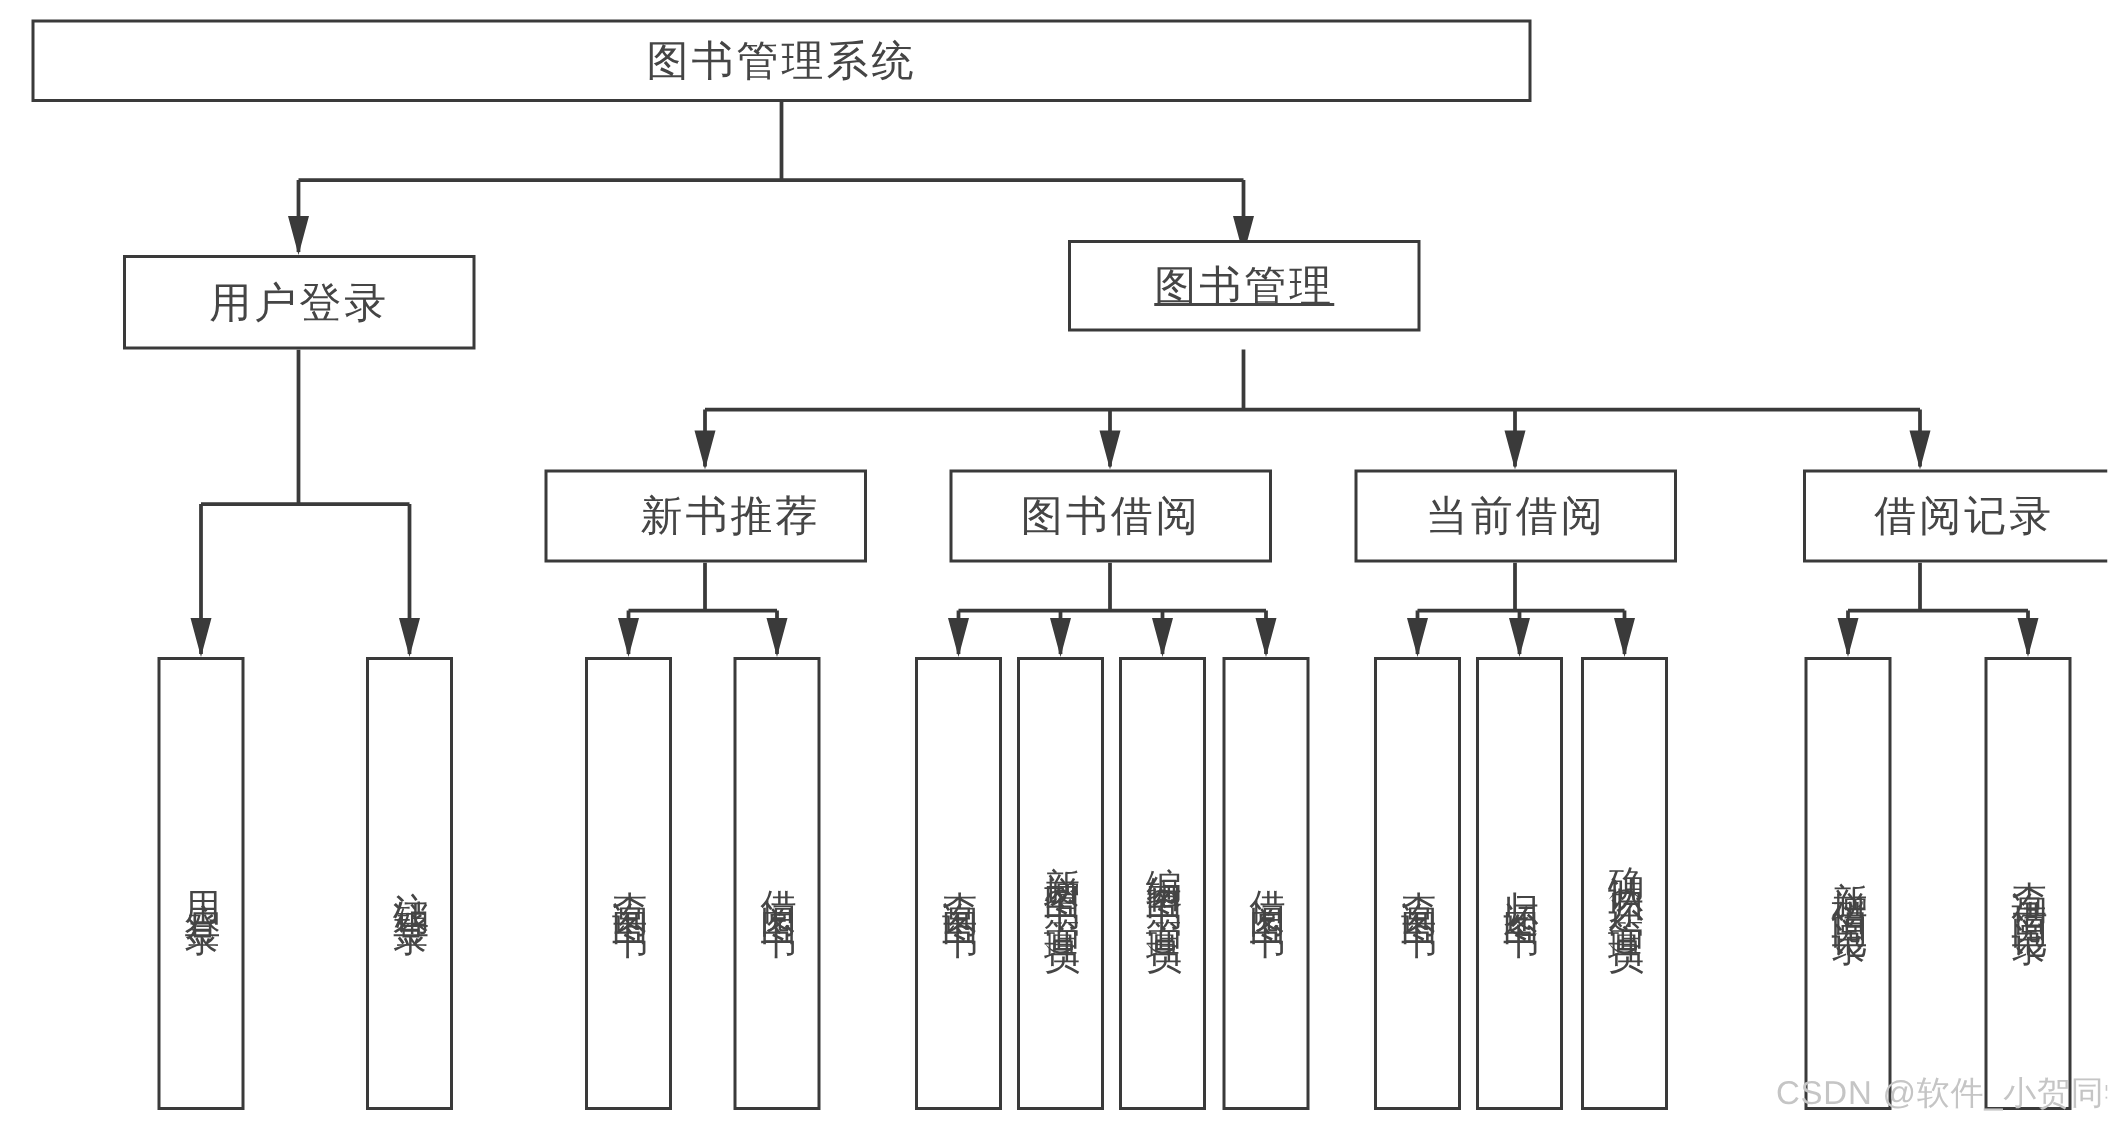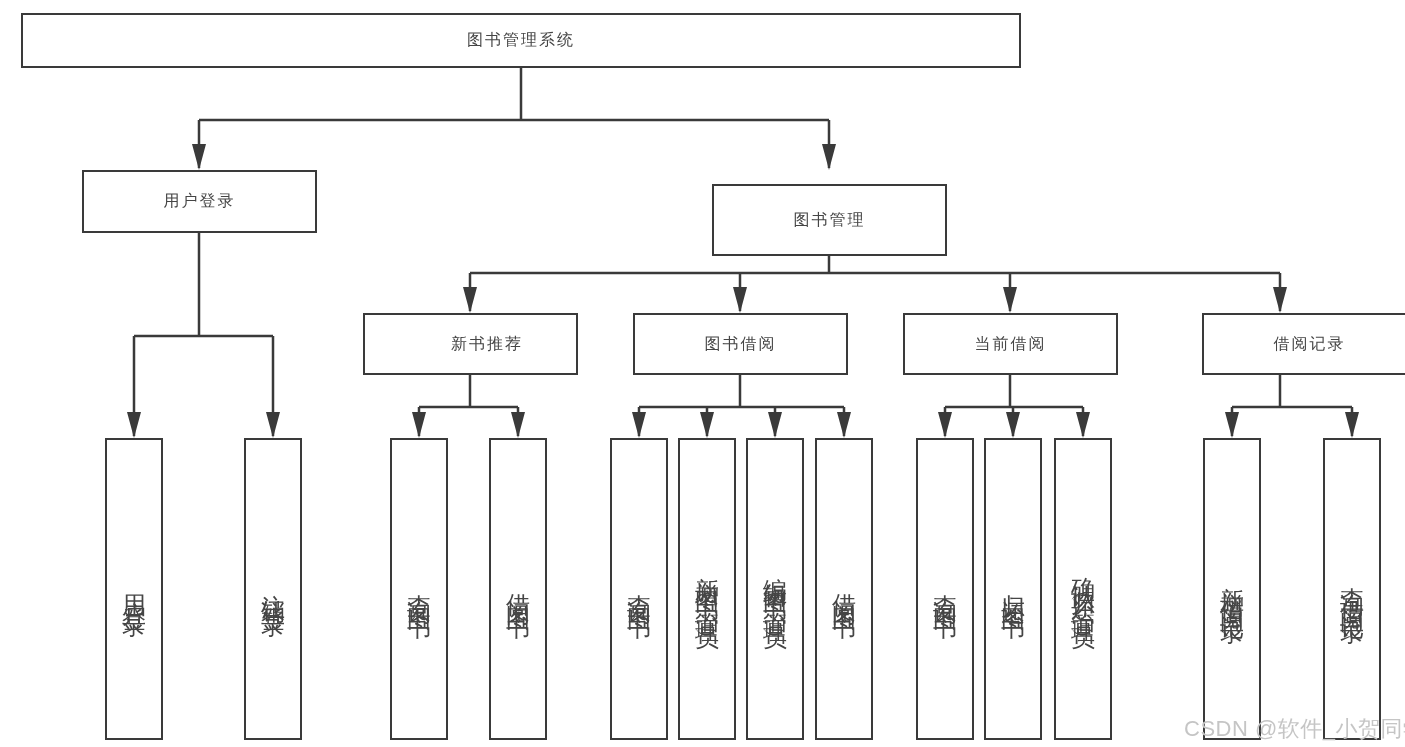--- a/index.html
+++ b/index.html
@@ -21,21 +21,21 @@
     position: absolute;
     box-sizing: border-box;
     border: 2px solid var(--line, #3a3a3a);
     background: #ffffff;
     display: flex;
     align-items: center;
     justify-content: center;
     color: var(--text, #454545);
     z-index: 2;
   }
-  .h-node { font-size: 16px; letter-spacing: 2px; white-space: nowrap; }
+  .h-node { font-size: 28px; letter-spacing: 2px; white-space: nowrap; }
   .v-node .vtext {
     writing-mode: vertical-rl;
     text-orientation: mixed;
     font-size: 24px;
     letter-spacing: 7px;
     line-height: 1;
   }
   .watermark {
     position: absolute;
     left: 1184px;
@@ -69,21 +69,21 @@
              M1232 438l-7 -26h14z M1352 438l-7 -26h14z"></path>
   </svg>
 
   <div class="node h-node" style="left:21px; top:13px; width:1000px; height:55px;">
     <span>图书管理系统</span>
   </div>
 
   <div class="node h-node" style="left:82px; top:170px; width:235px; height:63px;">
     <span>用户登录</span>
   </div>
-  <div class="node h-node" style="left:712px; top:184px; width:235px; height:72px;">
+  <div class="node h-node" style="left:712px; top:160px; width:235px; height:61px;text-decoration:underline;">
     <span>图书管理</span>
   </div>
 
   <div class="node h-node" style="left:363px; top:313px; width:215px; height:62px;padding-left:33px;">
     <span>新书推荐</span>
   </div>
   <div class="node h-node" style="left:633px; top:313px; width:215px; height:62px;">
     <span>图书借阅</span>
   </div>
   <div class="node h-node" style="left:903px; top:313px; width:215px; height:62px;">

